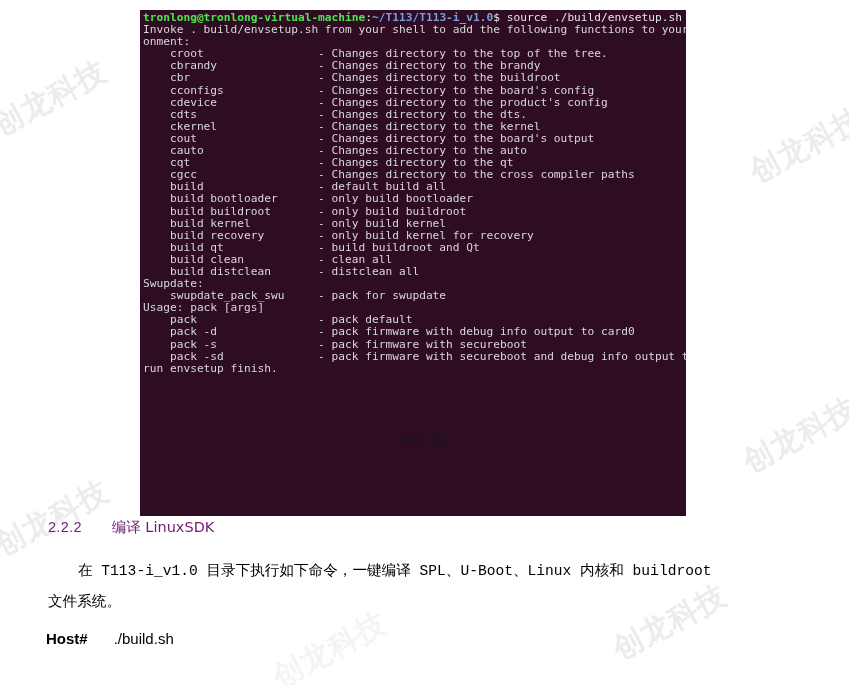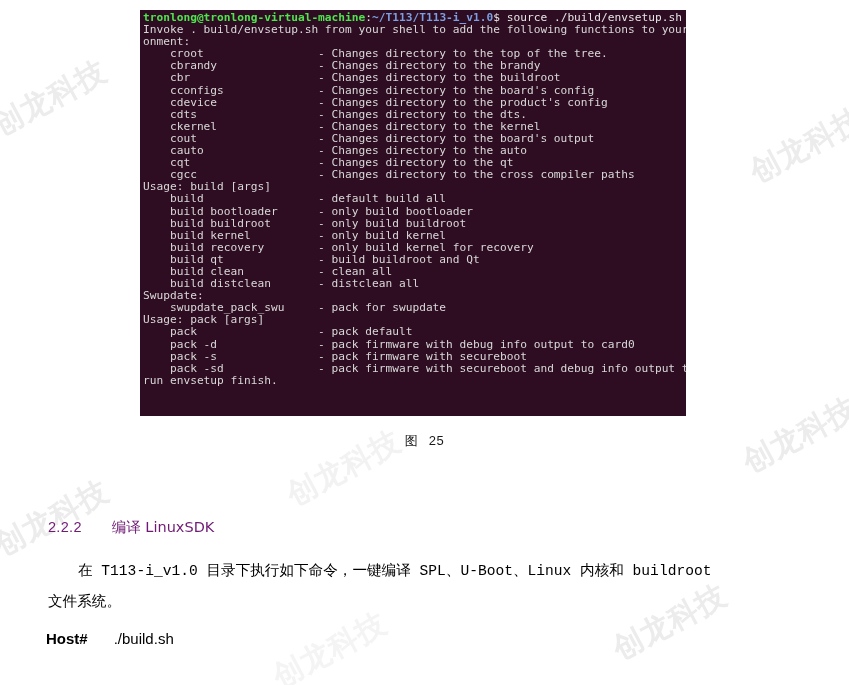--- a/index.html
+++ b/index.html
@@ -39,21 +39,21 @@
   .wm-e { left: -10px;  top: 498px; font-size: 30px; }
   .wm-f { left: 608px;  top: 602px; font-size: 30px; }
   .wm-g { left: 268px;  top: 630px; font-size: 30px; color:#f4f4f5; }
 
   
   #terminal {
     position: absolute;
     left: 140px;
     top: 10px;
     width: 546px;
-    height: 406px;
+    height: 506px;
     background: #2e0d22;
     overflow: hidden;
     z-index: 10;
   }
   .term-inner {
     padding: 2px 0 0 3px;
   }
   .tline {
     font-family: "DejaVu Sans Mono", "Liberation Mono", monospace;
     font-size: 11.2px;
@@ -151,21 +151,20 @@
         <div class="tline">    cbrandy               - Changes directory to the brandy</div>
         <div class="tline">    cbr                   - Changes directory to the buildroot</div>
         <div class="tline">    cconfigs              - Changes directory to the board's config</div>
         <div class="tline">    cdevice               - Changes directory to the product's config</div>
         <div class="tline">    cdts                  - Changes directory to the dts.</div>
         <div class="tline">    ckernel               - Changes directory to the kernel</div>
         <div class="tline">    cout                  - Changes directory to the board's output</div>
         <div class="tline">    cauto                 - Changes directory to the auto</div>
         <div class="tline">    cqt                   - Changes directory to the qt</div>
         <div class="tline">    cgcc                  - Changes directory to the cross compiler paths</div>
-        <div class="tline">Usage: build [args]</div>
         <div class="tline">    build                 - default build all</div>
         <div class="tline">    build bootloader      - only build bootloader</div>
         <div class="tline">    build buildroot       - only build buildroot</div>
         <div class="tline">    build kernel          - only build kernel</div>
         <div class="tline">    build recovery        - only build kernel for recovery</div>
         <div class="tline">    build qt              - build buildroot and Qt</div>
         <div class="tline">    build clean           - clean all</div>
         <div class="tline">    build distclean       - distclean all</div>
         <div class="tline">Swupdate:</div>
         <div class="tline">    swupdate_pack_swu     - pack for swupdate</div>

